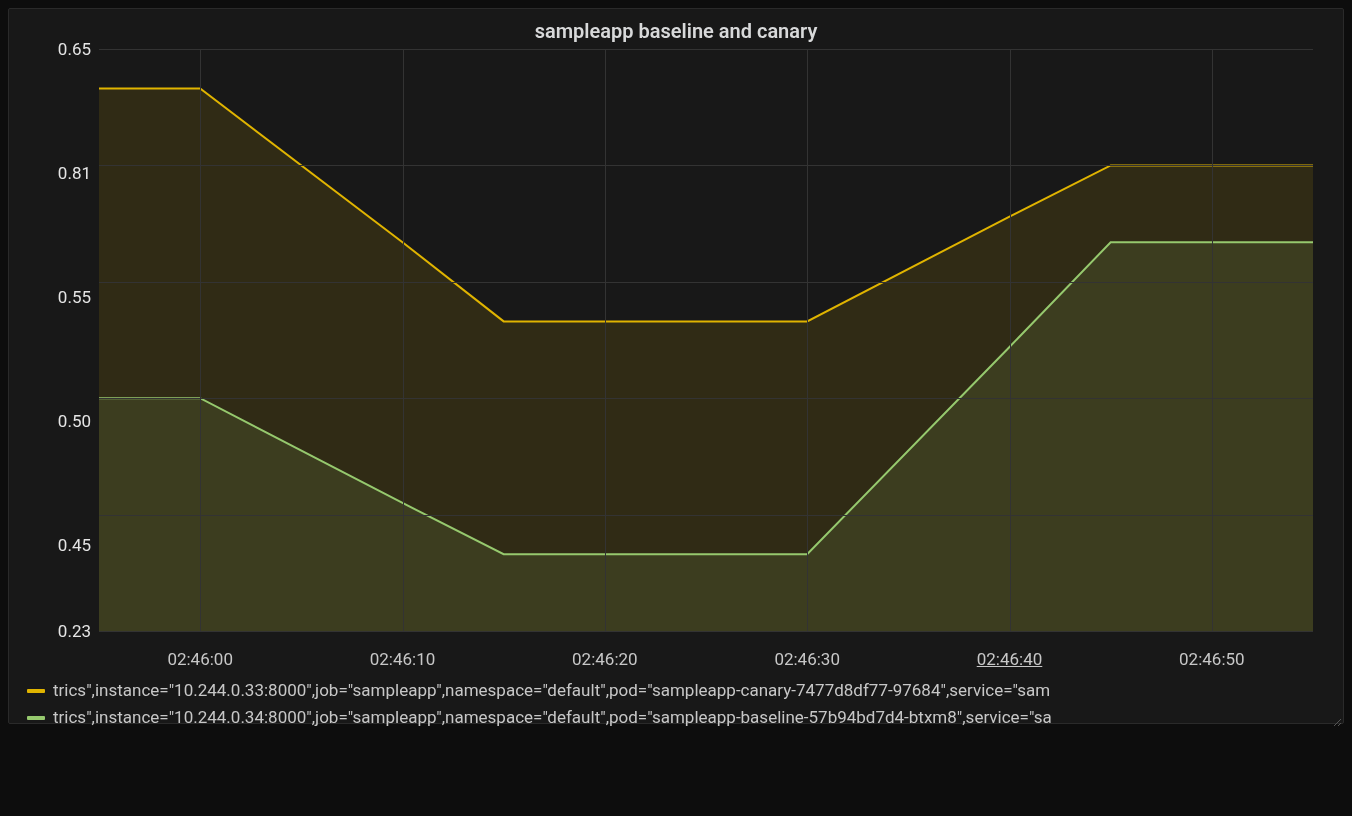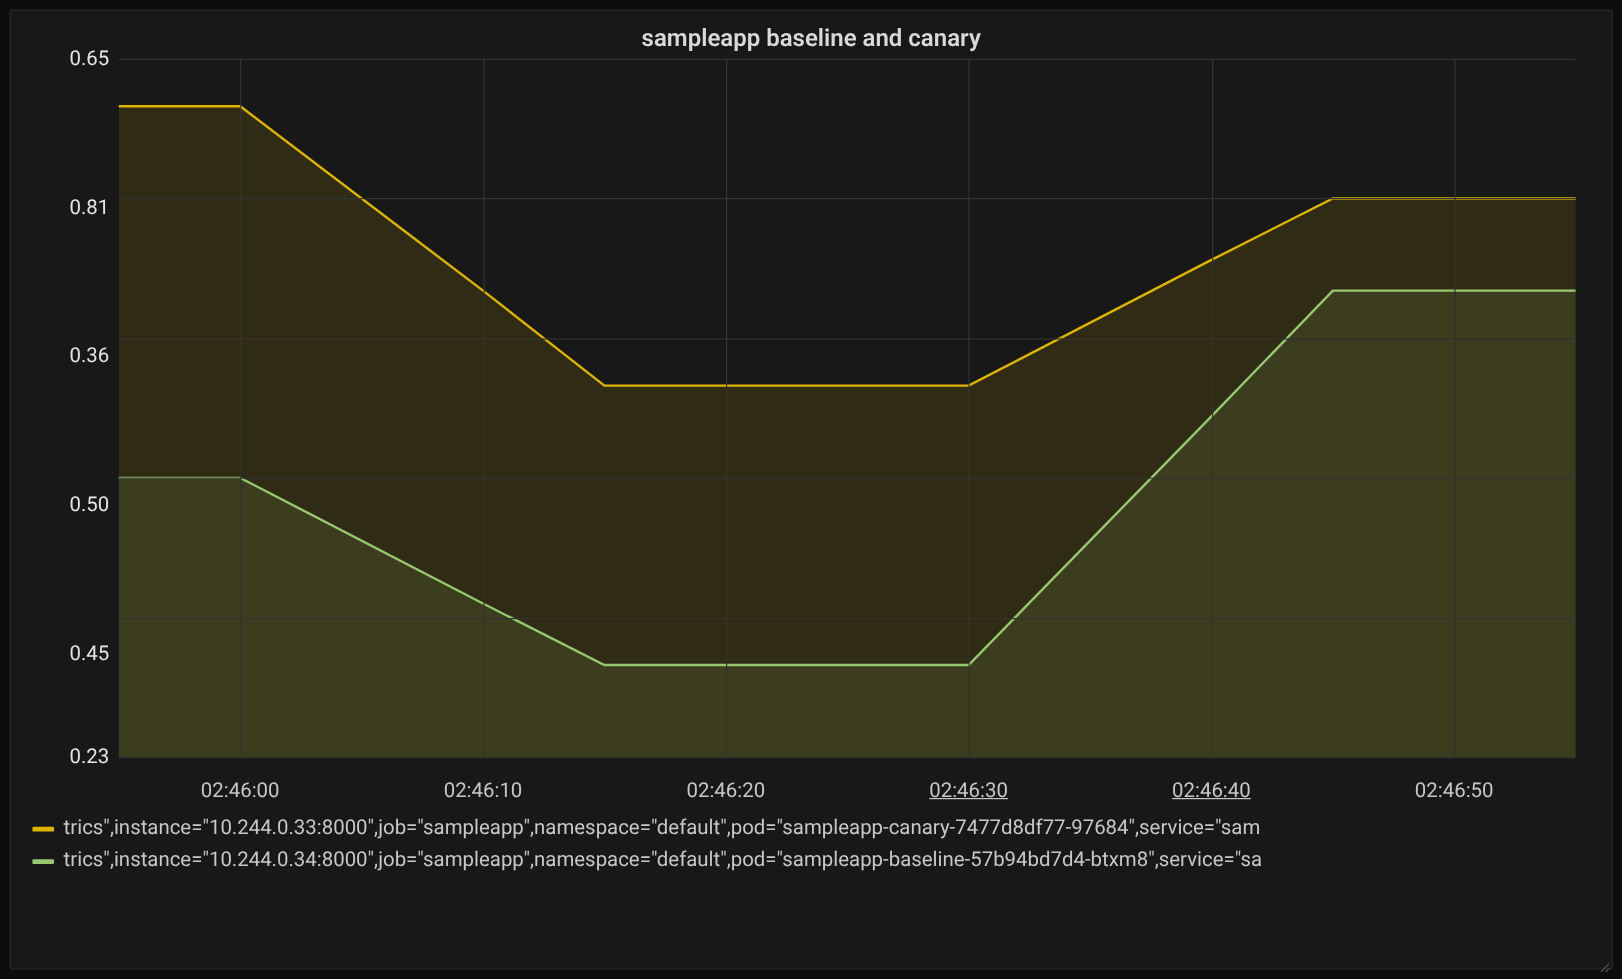--- a/index.html
+++ b/index.html
@@ -9,21 +9,21 @@
       color: #d8d9da;
       padding: 8px;
       width: 1352px;
       height: 816px;
     }
     .panel {
       background: #181818;
       border: 1px solid #2a2a2a;
       border-radius: 2px;
       padding: 10px 14px 4px 14px;
-      height: 800px;
+      height: 716px;
       position: relative;
     }
     .panel-title {
       text-align: center;
       font-size: 20px;
       font-weight: 600;
       color: #d8d9da;
       margin-bottom: 6px;
     }
     .chart-wrap {
@@ -103,21 +103,21 @@
 </head>
 <body>
 
 <div class="panel">
   <div class="panel-title">sampleapp baseline and canary</div>
 
   <div class="chart-wrap">
 
     <div class="y-label" style="top:0%">0.65</div>
     <div class="y-label" style="top:20%">0.81</div>
-    <div class="y-label" style="top:40%">0.36</div>
+    <div class="y-label" style="top:40%">0.55</div>
     <div class="y-label" style="top:60%">0.50</div>
     <div class="y-label" style="top:80%">0.45</div>
     <div class="y-label" style="top:calc(100% - 38px)">0.23</div>
 
     <div class="plot-area">
 
       <svg class="series" preserveAspectRatio="none" viewBox="0 0 1000 1000">
         <g id="area-group">
             <path d="M 0,1000 L 0,68.00000000000006 L 83.33333333333333,68.00000000000006 L 250,332.0000000000003 L 333.3333333333333,468 L 416.6666666666667,468 L 583.3333333333334,468 L 750,288.0000000000002 L 833.3333333333334,200.00000000000017 L 916.6666666666666,200.00000000000017 L 1000,200.00000000000017 L 1000,1000 Z" fill="#e0b400" fill-opacity="0.12" stroke="none"></path>
             <path d="M 0,1000 L 0,600.0000000000001 L 83.33333333333333,600.0000000000001 L 250,780 L 333.3333333333333,868.0000000000001 L 416.6666666666667,868.0000000000001 L 583.3333333333334,868.0000000000001 L 750,512 L 833.3333333333334,332.0000000000003 L 916.6666666666666,332.0000000000003 L 1000,332.0000000000003 L 1000,1000 Z" fill="#96c96e" fill-opacity="0.12" stroke="none"></path>
@@ -137,21 +137,21 @@
         <div class="grid-line-v" style="left: 25%;"></div>
         <div class="grid-line-v" style="left: 41.6667%;"></div>
         <div class="grid-line-v" style="left: 58.3333%;"></div>
         <div class="grid-line-v" style="left: 75%;"></div>
         <div class="grid-line-v" style="left: 91.6667%;"></div>
       </div>
 
     <div class="x-label" id="xl0" style="left: calc(8.33333% + 68.3333px);">02:46:00</div>
     <div class="x-label" id="xl1" style="left: calc(25% + 53px);">02:46:10</div>
     <div class="x-label" id="xl2" style="left: calc(41.6667% + 37.6667px);">02:46:20</div>
-    <div class="x-label" id="xl3" style="left: calc(58.3333% + 22.3333px); text-decoration: underline;">02:46:30</div>
+    <div class="x-label" id="xl3" style="left: calc(58.3333% + 22.3333px);">02:46:30</div>
     <div class="x-label" id="xl4" style="left: calc(75% + 7px); text-decoration: underline;">02:46:40</div>
     <div class="x-label" id="xl5" style="left: calc(91.6667% - 8.33333px);">02:46:50</div>
   </div>
 
   <div class="legend">
     <div class="legend-row">
       <span class="legend-swatch" style="background:#e0b400"></span>
       <span>trics",instance="10.244.0.33:8000",job="sampleapp",namespace="default",pod="sampleapp-canary-7477d8df77-97684",service="sam</span>
     </div>
     <div class="legend-row">

